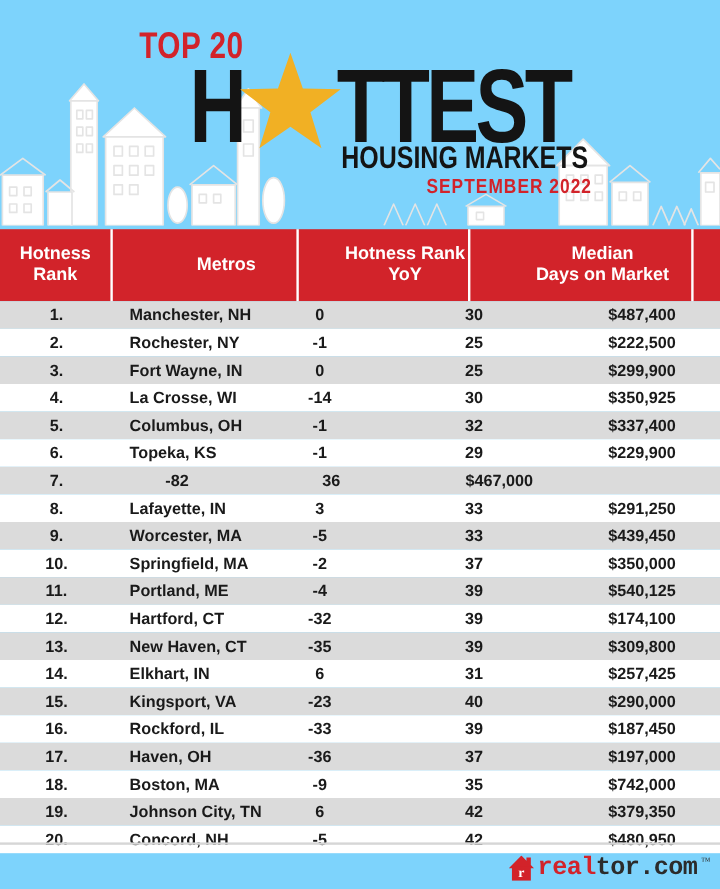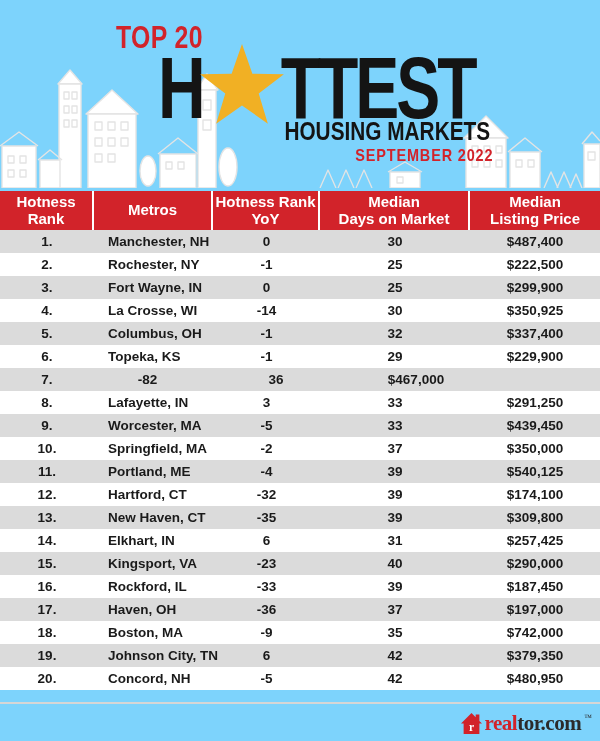--- a/index.html
+++ b/index.html
@@ -32,21 +32,21 @@
     position:absolute; right:107px; top:146px;
     font-size:17px; font-weight:800; color:#D2232A; letter-spacing:1px; white-space:nowrap;
     transform:scaleX(0.85); transform-origin:right center;
   }
   .houses { position:absolute; pointer-events:none; }
   .houses-left  { left:0;   top:68px;  width:240px; height:120px; }
   .houses-mid   { left:318px; top:160px; width:110px; height:28px; }
   .houses-right { left:460px; top:108px; width:140px; height:80px; }
   
   .tablewrap { position:absolute; left:0; top:191px; width:600px; }
-  .thead { display:flex; height:39px; background:#D2232A; }
+  .thead { display:flex; height:60px; background:#D2232A;gap:36px; }
   .th {
     display:flex; flex-direction:column; justify-content:center; align-items:center;
     color:#ffffff; font-weight:800; font-size:15px; line-height:1.12; text-align:center;
   }
   .th:not(:last-child) { border-right:2px solid #ffffff; }
   .c-rank  { width:94px;  flex:0 0 94px; }
   .c-metro { width:119px; flex:0 0 119px;text-align:right; }
   .c-yoy   { width:107px; flex:0 0 107px;justify-content:center; }
   .c-days  { width:150px; flex:0 0 150px; }
   .c-price { width:130px; flex:0 0 130px; }
@@ -57,21 +57,21 @@
     display:flex; align-items:center; justify-content:center;
     font-size:13.5px; font-weight:700; color:#1a1a1a; white-space:nowrap;
   }
   .cell.c-metro { justify-content:flex-start; padding-left:14px; }
   
   .footline { position:absolute; left:0; top:702px; width:600px; height:2px; background:#D6D6D6; }
   .logo {
     position:absolute; right:8px; top:711px; height:24px;
     display:flex; align-items:center; gap:3px; cursor:pointer;
   }
-  .logo-text { font-family:Liberation Serif, serif; font-weight:bold; font-size:21px; letter-spacing:-0.5px; line-height:1; }
+  .logo-text { font-family:Liberation Mono, monospace; font-weight:bold; font-size:21px; letter-spacing:-0.5px; line-height:1; }
   .logo-real { color:#D2232A; }
   .logo-tor  { color:#2b2b2b; }
   .logo-tm   { font-family:"Liberation Serif", serif; font-size:8px; color:#2b2b2b; align-self:flex-start; margin-top:2px; }
 </style>
 </head>
 <body>
 
 <div class="canvas">
 
   <svg class="houses houses-left" viewBox="0 0 240 120">

